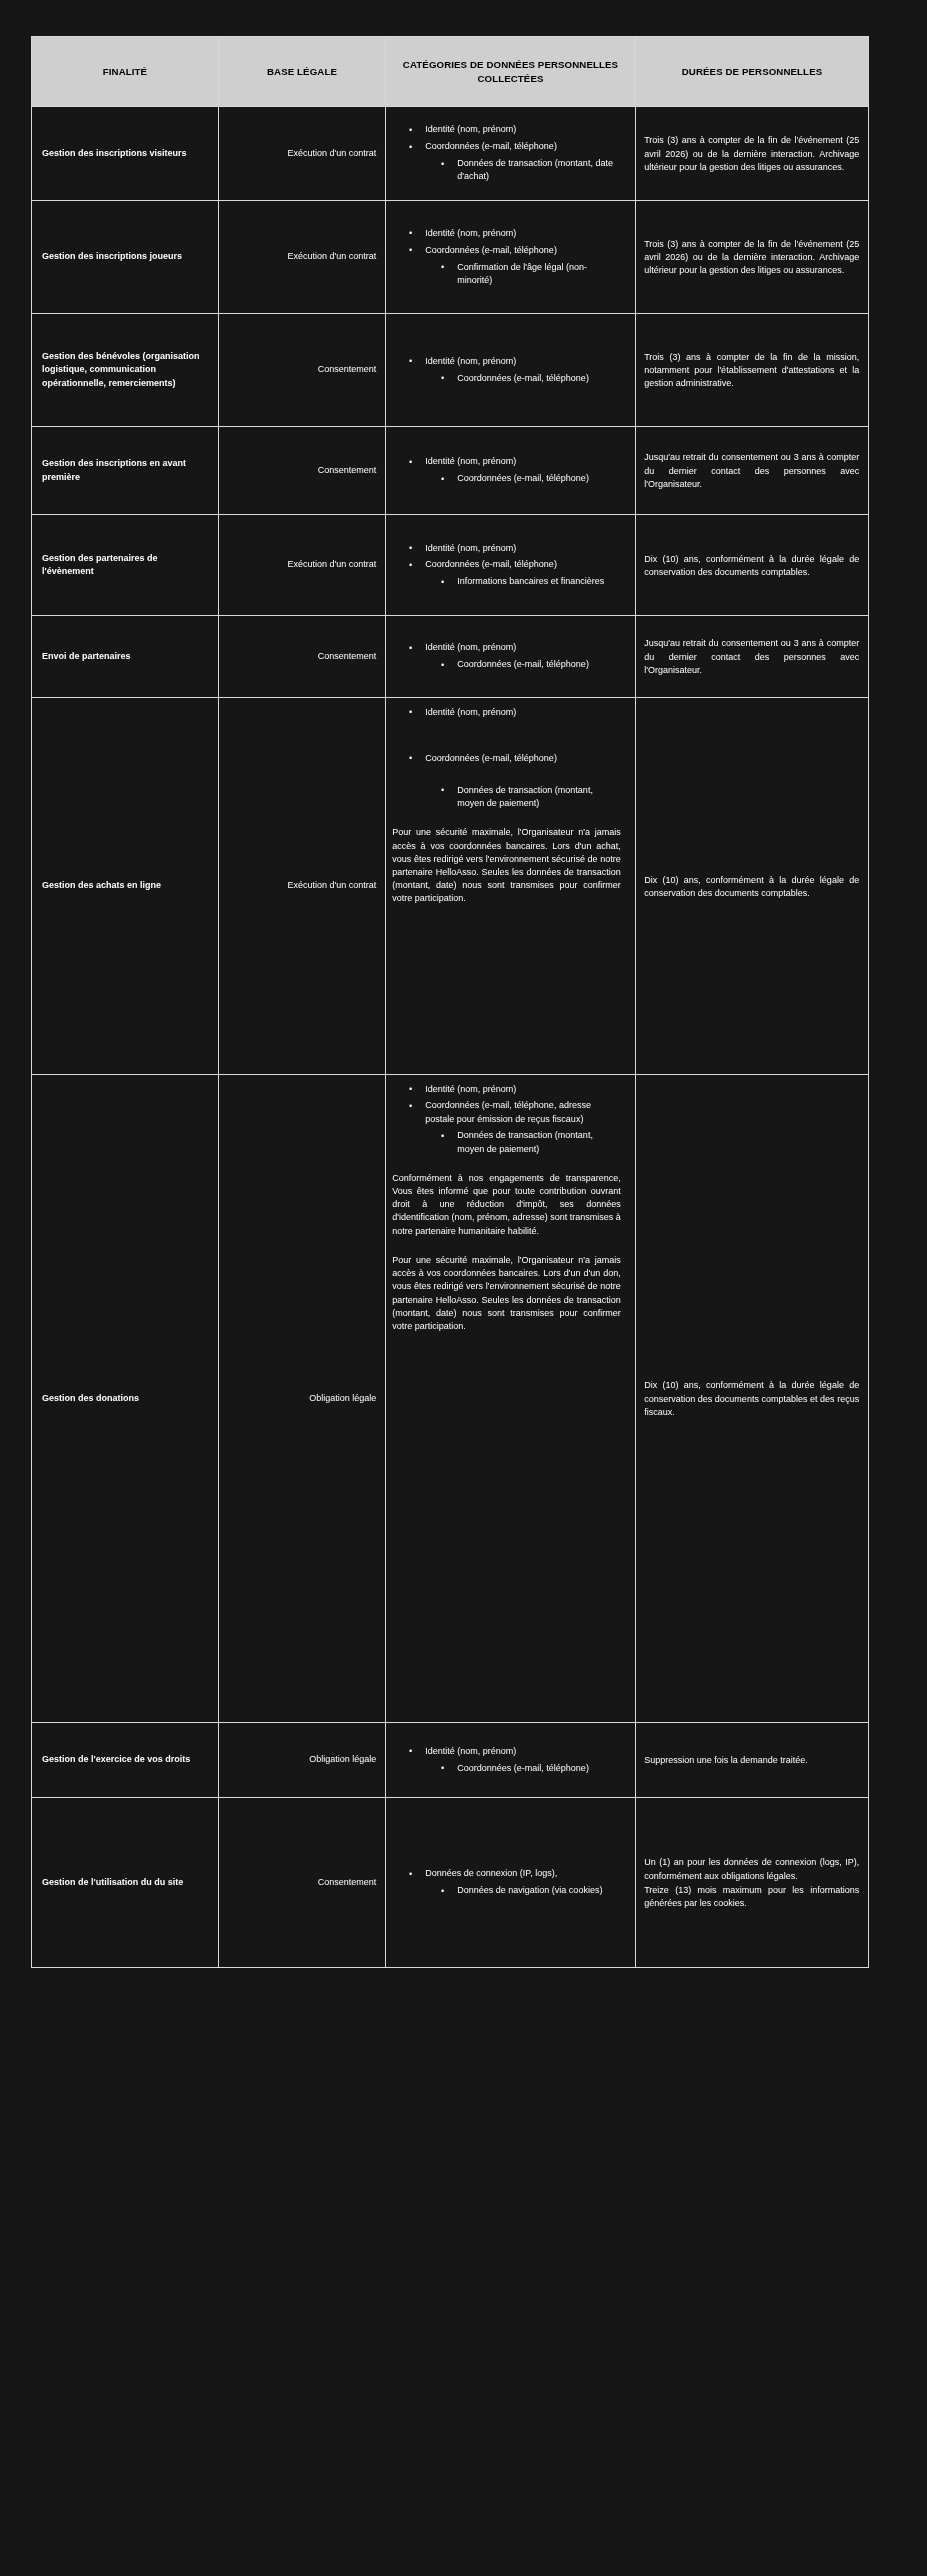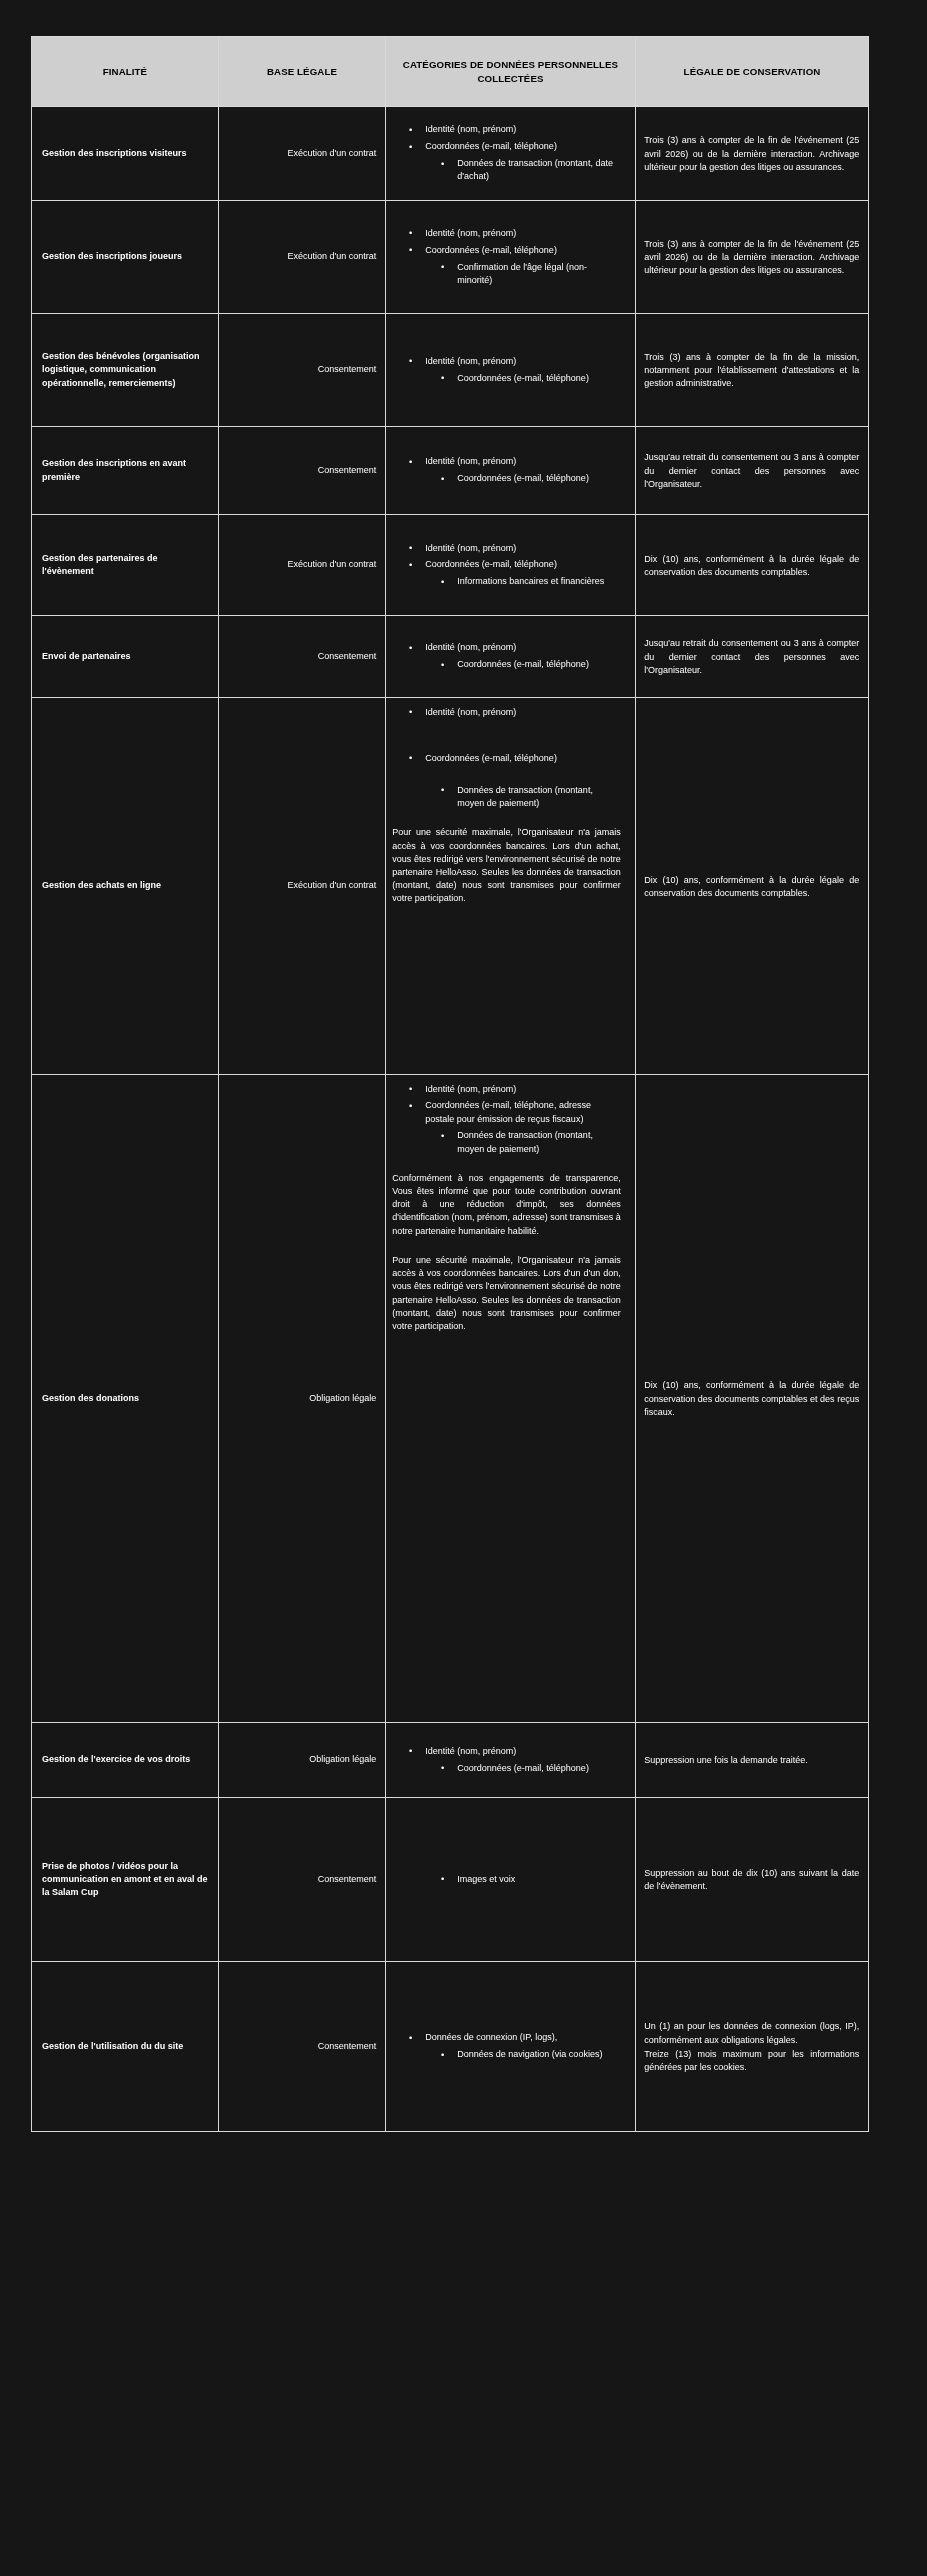--- a/index.html
+++ b/index.html
@@ -153,21 +153,21 @@
       <col class="c-finalite">
       <col class="c-base">
       <col class="c-categories">
       <col class="c-durees">
     </colgroup>
     <thead>
       <tr>
         <th>FINALITÉ</th>
         <th>BASE LÉGALE</th>
         <th>CATÉGORIES DE DONNÉES PERSONNELLES COLLECTÉES</th>
-        <th>LÉGALE DE CONSERVATION</th>
+        <th>DURÉES DE PERSONNELLES</th>
       </tr>
     </thead>
     <tbody id="table-body">
         <tr class="r-visiteurs">
           <td class="finalite">Gestion des inscriptions visiteurs</td>
           <td class="base">Exécution d'un contrat</td>
           <td class="categories">
             <ul class="bullets">
               <li>Identité (nom, prénom)</li>
               <li>Coordonnées (e-mail, téléphone)</li>
@@ -282,32 +282,20 @@
           <td class="categories">
             <ul class="bullets">
               <li>Identité (nom, prénom)</li>
               <li>Coordonnées (e-mail, téléphone)</li>
             </ul>
           </td>
           <td class="durees mid">
             <p class="durees-para">Suppression une fois la demande traitée.</p>
           </td>
         </tr>
-        <tr class="r-photos">
-          <td class="finalite">Prise de photos / vidéos pour la communication en amont et en aval de la Salam Cup</td>
-          <td class="base">Consentement</td>
-          <td class="categories">
-            <ul class="bullets">
-              <li>Images et voix</li>
-            </ul>
-          </td>
-          <td class="durees mid">
-            <p class="durees-para">Suppression au bout de dix (10) ans suivant la date de l'évènement.</p>
-          </td>
-        </tr>
         <tr class="r-site">
           <td class="finalite">Gestion de l'utilisation du du site</td>
           <td class="base">Consentement</td>
           <td class="categories">
             <ul class="bullets">
               <li>Données de connexion (IP, logs),</li>
               <li>Données de navigation (via cookies)</li>
             </ul>
           </td>
           <td class="durees">

